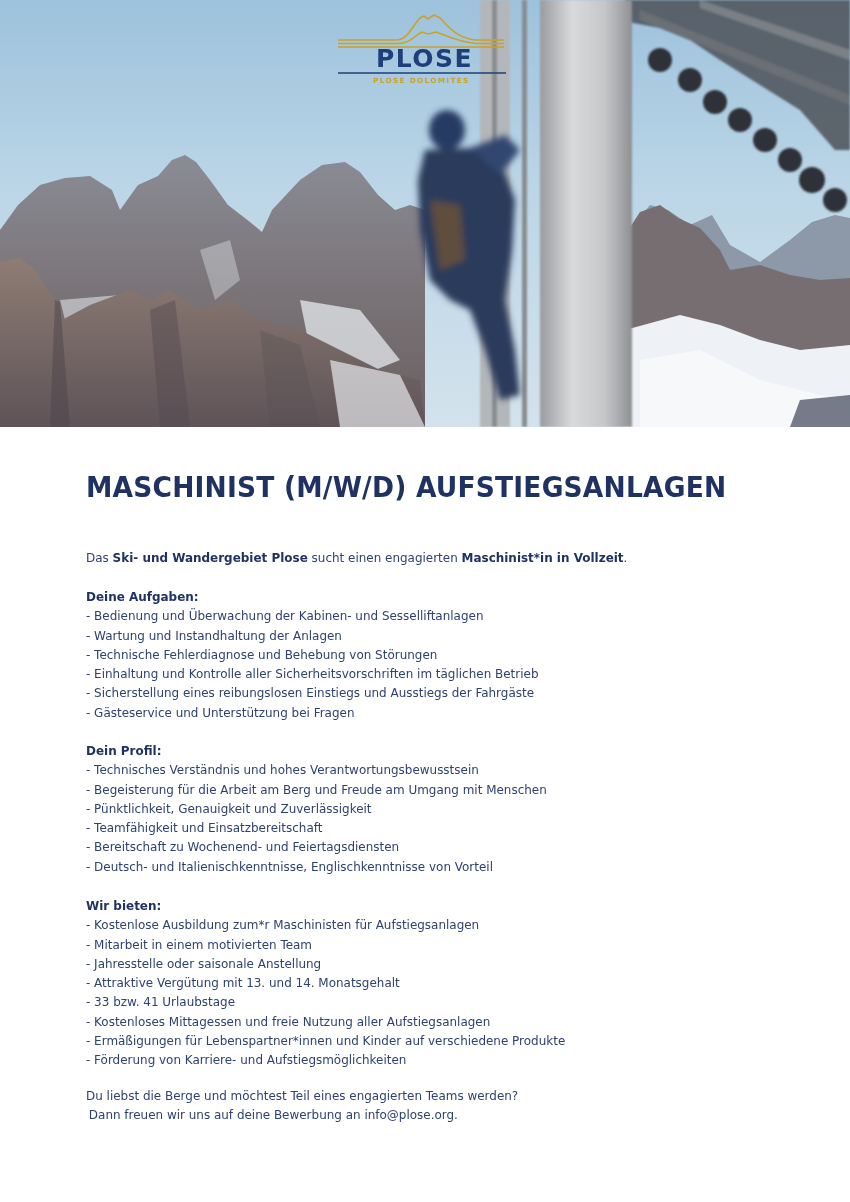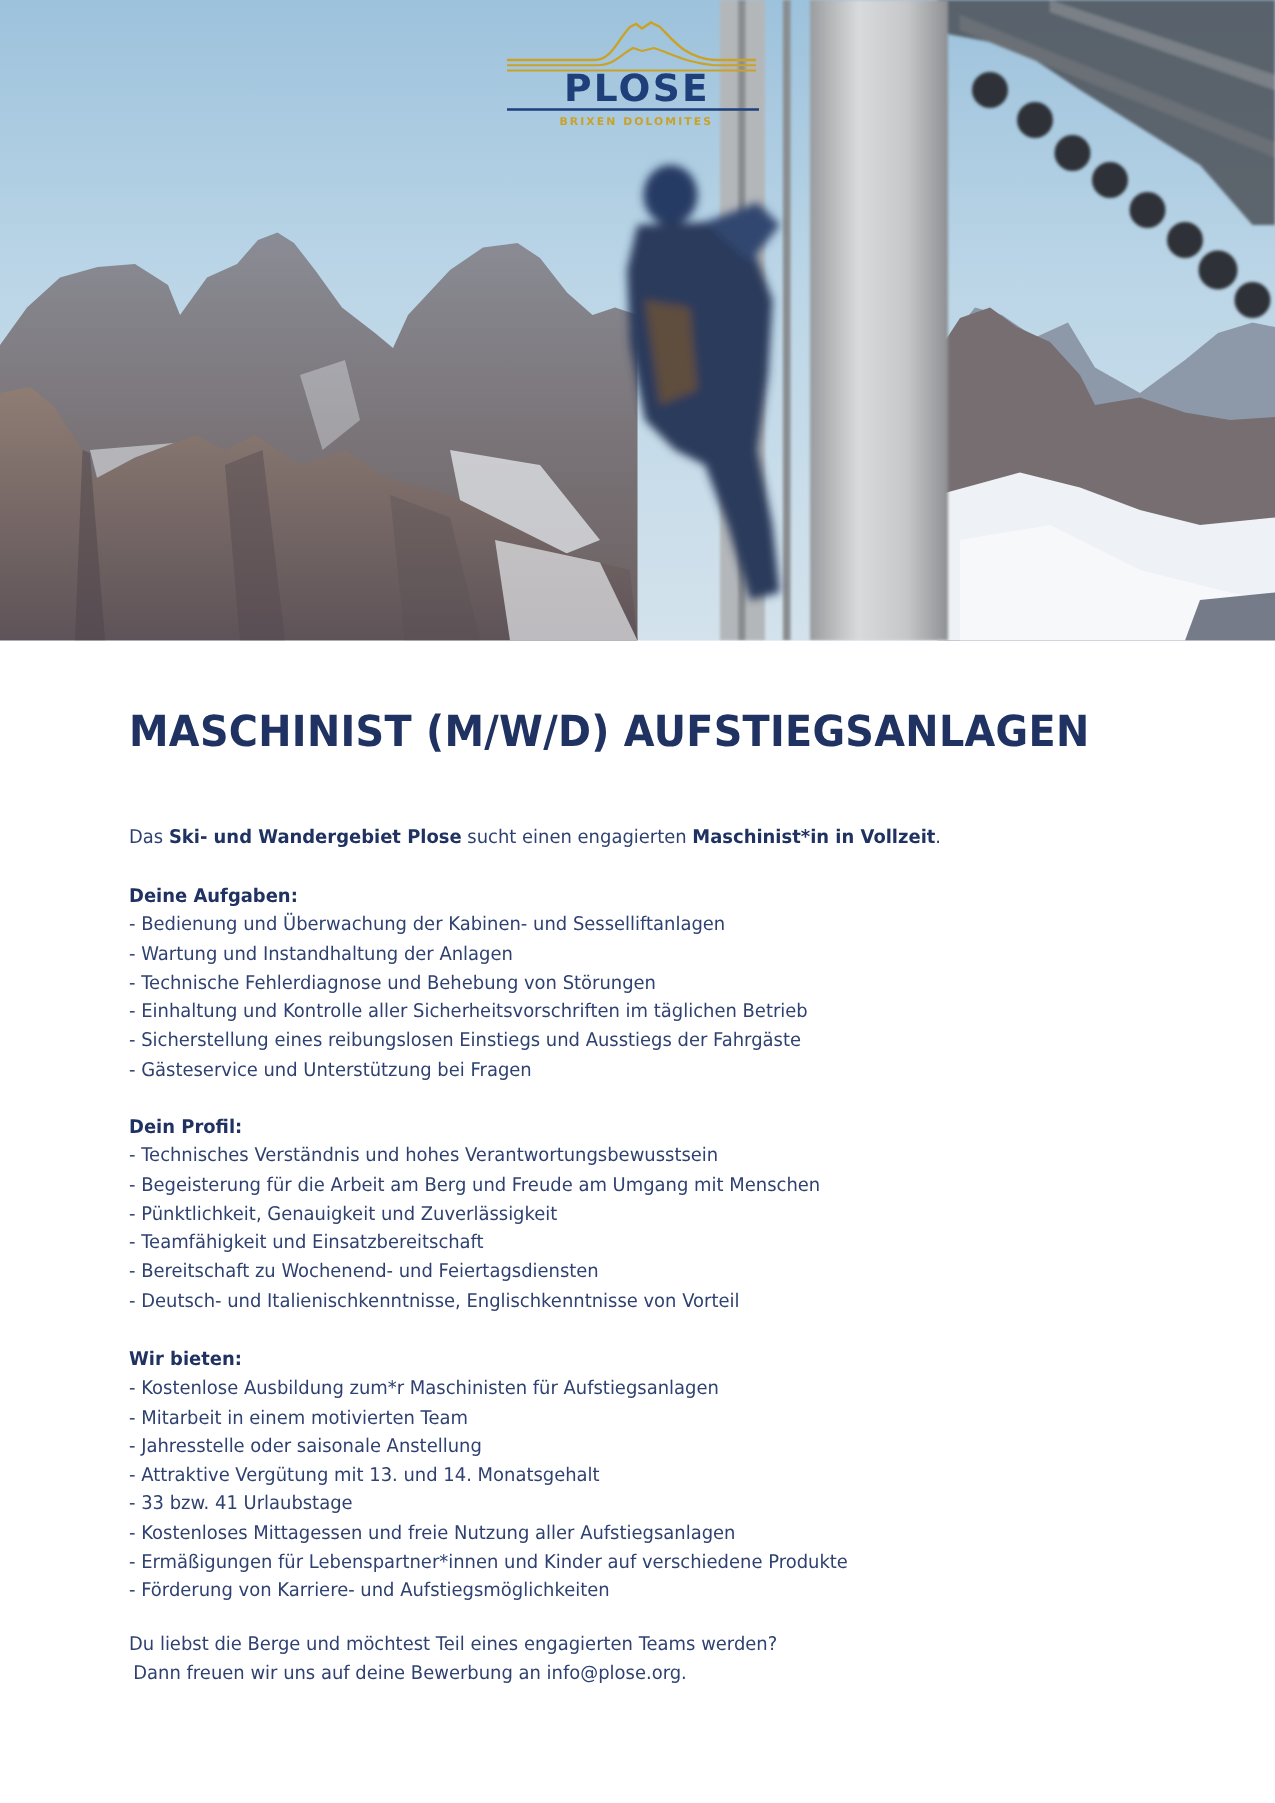--- a/index.html
+++ b/index.html
@@ -141,21 +141,21 @@
   <div class="logo">
     <svg width="172" height="78" viewBox="0 0 172 78" style="position:absolute;left:0;top:0;">
 
       <path d="M2 28 L60 28 C72 28 76 14 84 6 L88 4 L92 7 L98 3 L104 6 C112 14 120 26 140 28 L168 28" stroke="#c9a227" stroke-width="1.6" fill="none"></path>
       <path d="M2 31.5 L62 31.5 C74 31.5 78 24 86 20 L92 22 L100 20 C112 24 122 30 140 31.5 L168 31.5" stroke="#c9a227" stroke-width="1.4" fill="none"></path>
       <path d="M2 35 L168 35" stroke="#c9a227" stroke-width="1.4" fill="none"></path>
 
       <path d="M2 61 L170 61" stroke="#1e3f7a" stroke-width="1.6"></path>
     </svg>
     <div class="logo-word">PLOSE</div>
-    <div class="logo-sub">BRIXEN DOLOMITES</div>
+    <div class="logo-sub">PLOSE DOLOMITES</div>
   </div>
 </div>
 
 <div class="content">
   <h1 class="title">MASCHINIST (M/W/D) AUFSTIEGSANLAGEN</h1>
 
   <p class="body-text intro"><span>Das </span><b>Ski- und Wandergebiet Plose</b><span> sucht einen engagierten </span><b>Maschinist*in in Vollzeit</b><span>.</span></p>
 
   <div class="sec sec-1">
     <span class="section-head">Deine Aufgaben:</span>

